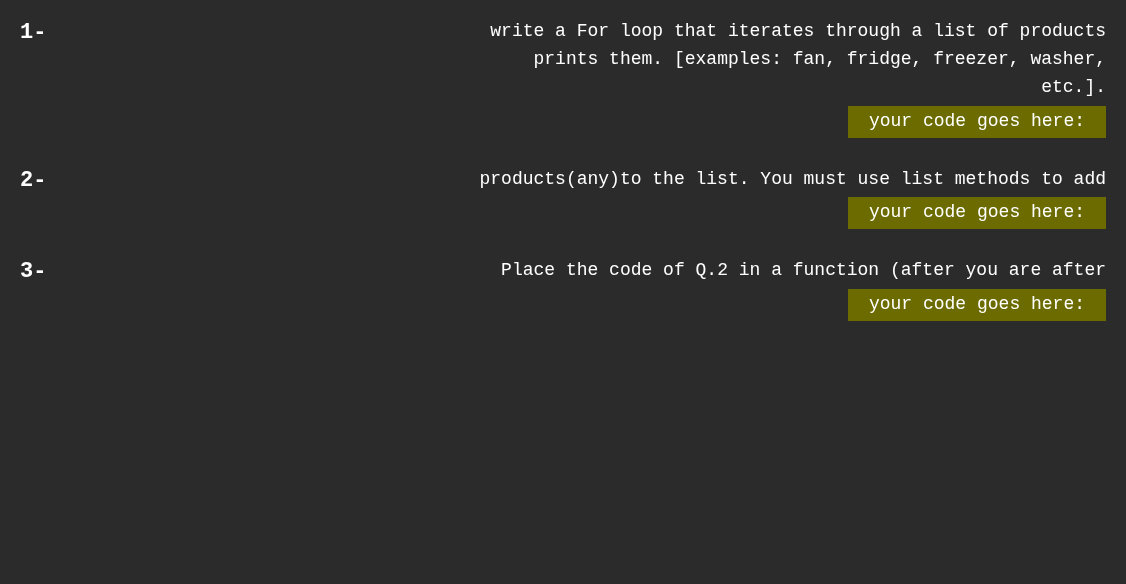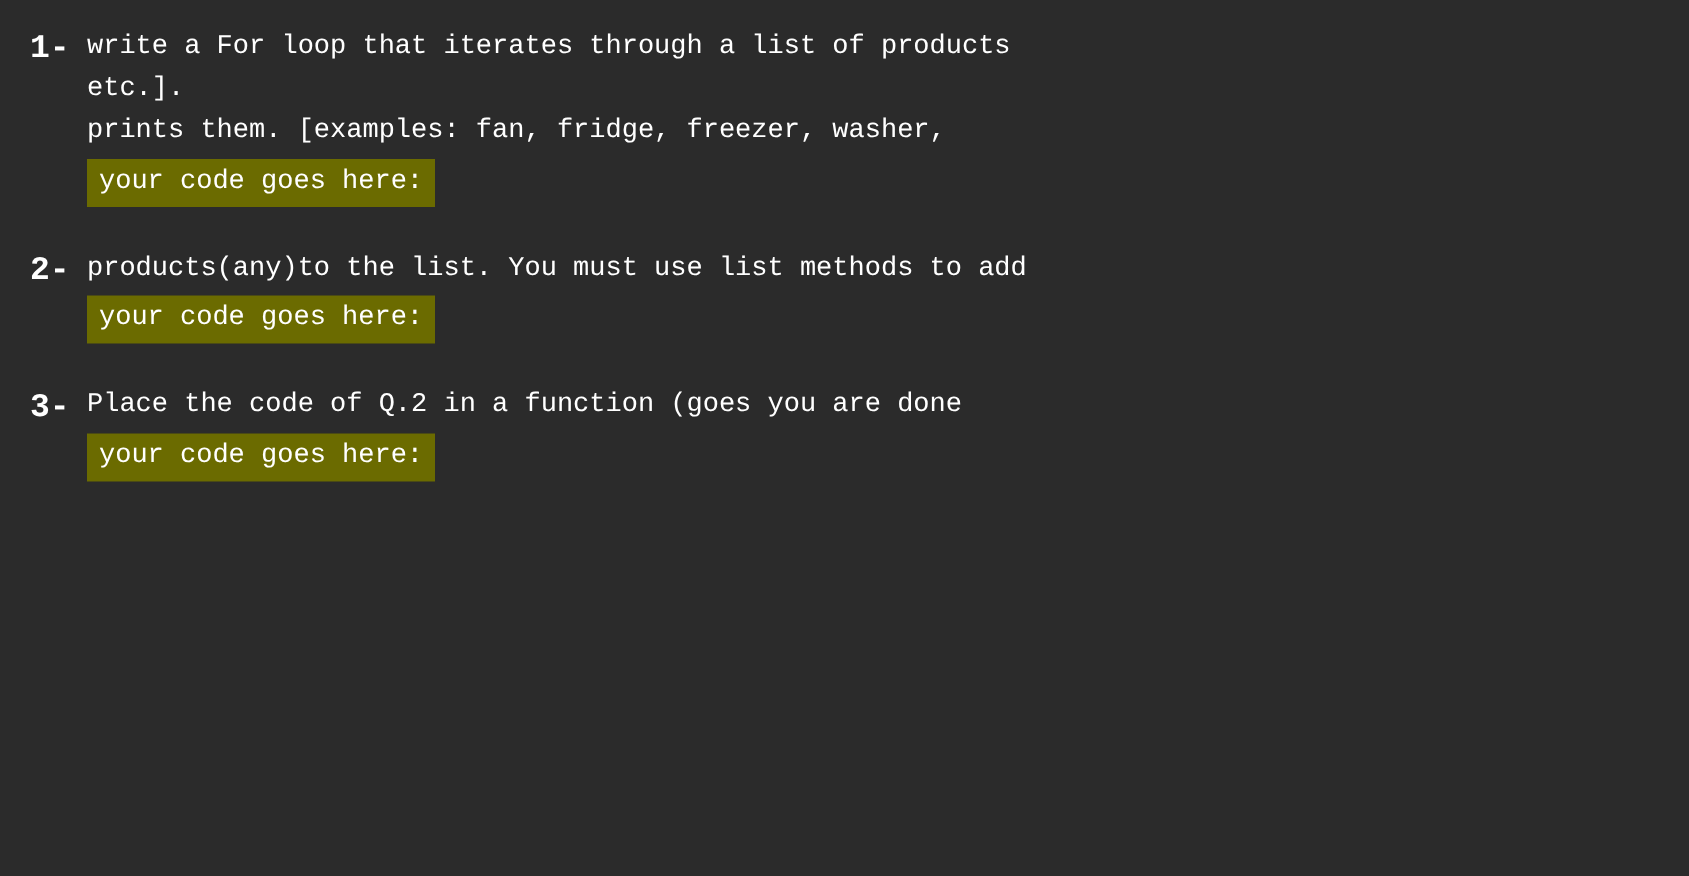--- a/index.html
+++ b/index.html
@@ -29,56 +29,57 @@
       font-weight: bold;
       min-width: 38px;
       padding-top: 2px;
     }
 
     .question-content {
       color: #ffffff;
       font-size: 18px;
       line-height: 1.55;
       flex: 1;
+      text-align: right;
     }
 
     .code-placeholder {
       display: inline-block;
       background-color: #6b6b00;
       color: #ffffff;
       font-family: 'Courier New', Courier, monospace;
       font-size: 18px;
-      padding: 2px 8px;
+      padding: 2px 21px;
       margin-top: 4px;
     }
   </style>
 </head>
 <body>
 
 <div>
 
   <div class="question-block">
     <span class="question-number">1-</span>
     <div class="question-content">
       <div>write a For loop that iterates through a list of products</div>
+      <div>prints them. [examples: fan, fridge, freezer, washer,</div>
       <div>etc.].</div>
-      <div>prints them. [examples: fan, fridge, freezer, washer,</div>
       <span class="code-placeholder">your code goes here:</span>
     </div>
   </div>
 
   <div class="question-block">
     <span class="question-number">2-</span>
     <div class="question-content">
       <div>products(any)to the list. You must use list methods to add</div>
       <span class="code-placeholder">your code goes here:</span>
     </div>
   </div>
 
   <div class="question-block" style="margin-bottom:0; margin-top: 18px;">
     <span class="question-number">3-</span>
     <div class="question-content">
-      <div>Place the code of Q.2 in a function (goes you are done</div>
+      <div>Place the code of Q.2 in a function (after you are after</div>
       <span class="code-placeholder">your code goes here:</span>
     </div>
   </div>
 
 </div>
 
 </body></html>

